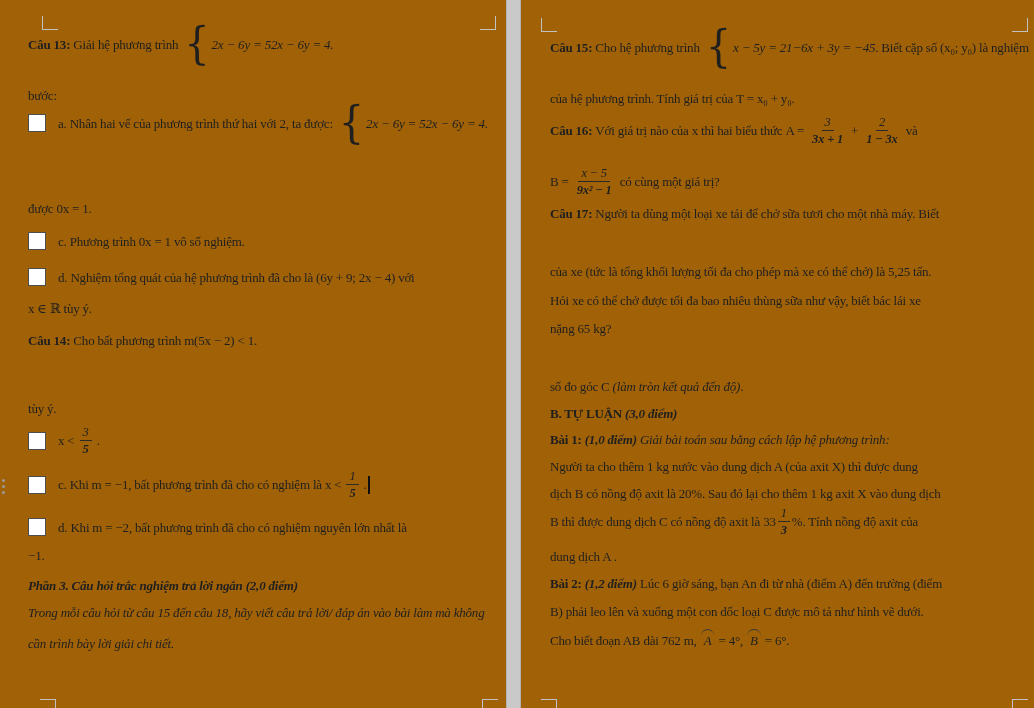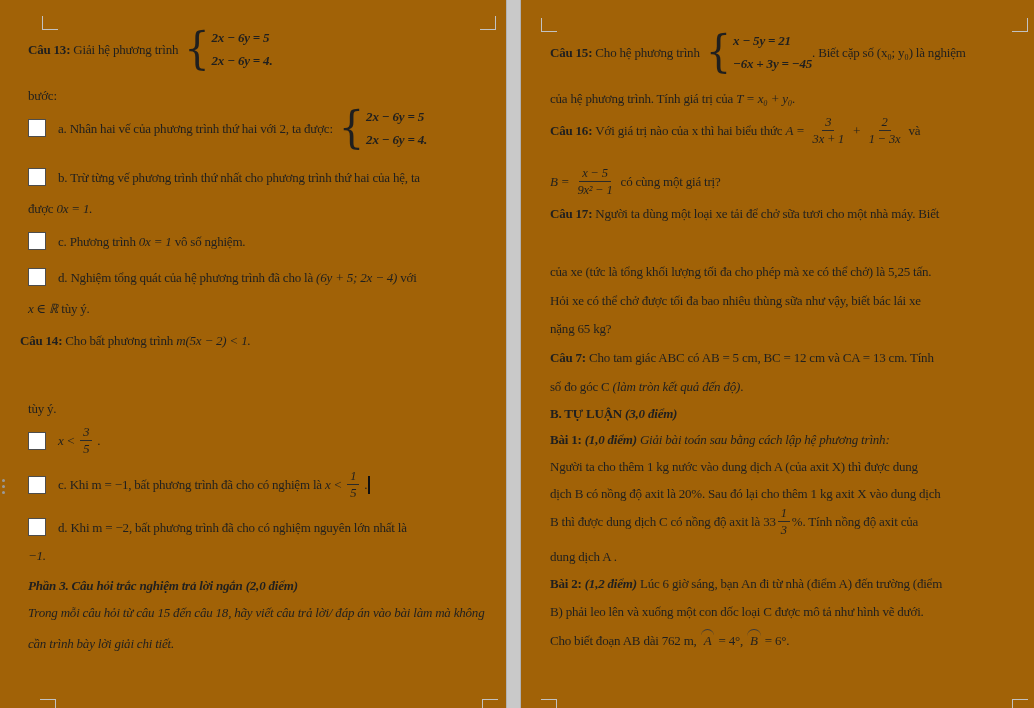--- a/index.html
+++ b/index.html
@@ -12,29 +12,29 @@
   .page-left{left:0;width:506px;}
   .page-right{left:521px;width:513px;}
   .gutter{position:absolute;left:506px;top:0;width:15px;height:708px;background:#c9c9c9;
           border-left:1px solid #b2b2b2;border-right:1px solid #b2b2b2;box-sizing:border-box;}
   .line{position:absolute;display:flex;align-items:center;font-size:13px;line-height:17px;
         white-space:pre;letter-spacing:-0.2px;}
   .seg{white-space:pre;}
   .b{font-weight:700;}
   .i{font-style:italic;}
   .bi{font-weight:700;font-style:italic;}
-  .m{font-style:italic;}
+  .m{}
   .sys{display:flex;align-items:center;}
   .brace{font-family:"DejaVu Serif",serif;font-size:40px;font-weight:400;line-height:0.9;
          margin:0 2px 0 3px;transform:scaleY(1.1);color:#1f1f1f;}
-  .syscol{display:flex;flex-direction:column;font-weight:bold;}
+  .syscol{display:flex;flex-direction:row;}
   .syscol .sline{line-height:23px;font-style:italic;white-space:pre;}
   .frac{display:inline-flex;flex-direction:column;align-items:center;margin:0 2px;font-style:italic;}
   .frac .fn{padding:0 3px 1px;border-bottom:1px solid #2a2a2a;line-height:14px;font-size:12.5px;white-space:pre;}
-  .frac .fd{padding:1px 3px 0;line-height:14px;font-size:12.5px;white-space:pre;}
+  .frac .fd{padding:1px 3px 0;line-height:14px;font-size:12.5px;white-space:pre;font-weight:bold;}
   .cb{width:16px;height:16px;border:1px solid #4d4d4d;background:#fff;margin-right:12px;flex:none;}
   .caret{width:2px;height:18px;background:#101010;margin-left:1px;flex:none;}
   .hat{position:relative;font-style:italic;margin:0 1px;padding:0 3px;}
   .hat::before{content:"";position:absolute;left:0;right:0;top:-3px;height:6px;
                border-top:1.5px solid #3a3a3a;border-radius:50% 50% 0 0/100% 100% 0 0;}
   .crop{position:absolute;width:15px;height:13px;border:0 solid #c2c2c2;}
   .crop.tl{border-left-width:1px;border-bottom-width:1px;}
   .crop.tr{border-right-width:1px;border-bottom-width:1px;}
   .crop.bl{border-top-width:1px;border-right-width:1px;}
   .crop.br{border-top-width:1px;border-left-width:1px;}
@@ -69,50 +69,46 @@
       <span class="seg">a. Nhân hai vế của phương trình thứ hai với 2, ta được: </span>
       <span class="sys">
         <span class="brace">{</span>
         <span class="syscol">
           <span class="sline">2x − 6y = 5</span>
           <span class="sline">2x − 6y = 4.</span>
         </span>
       </span>
     </div>
 
-    <div class="line" style="left:28px;top:168px">
-      <span class="cb"></span>
-      <span class="seg">b. Trừ từng vế phương trình thứ nhất cho phương trình thứ hai của hệ, ta</span>
-    </div>
 
     <div class="line" style="left:28px;top:200px">
       <span class="seg">được </span>
       <span class="seg m">0x = 1.</span>
     </div>
 
     <div class="line" style="left:28px;top:232px">
       <span class="cb"></span>
       <span class="seg">c. Phương trình </span>
       <span class="seg m">0x = 1</span>
       <span class="seg"> vô số nghiệm.</span>
     </div>
 
     <div class="line" style="left:28px;top:268px">
       <span class="cb"></span>
       <span class="seg">d. Nghiệm tổng quát của hệ phương trình đã cho là </span>
-      <span class="seg m">(6y + 5; 2x − 4)</span>
+      <span class="seg m">(6y + 9; 2x − 4)</span>
       <span class="seg"> với</span>
     </div>
 
     <div class="line" style="left:28px;top:300px">
       <span class="seg m">x ∈ ℝ</span>
       <span class="seg"> tùy ý.</span>
     </div>
 
-    <div class="line" style="left:20px;top:332px">
+    <div class="line" style="left:28px;top:332px">
       <span class="seg b">Câu 14: </span>
       <span class="seg">Cho bất phương trình </span>
       <span class="seg m">m(5x − 2) &lt; 1.</span>
     </div>
 
 
     <div class="line" style="left:28px;top:400px">
       <span class="seg">tùy ý.</span>
     </div>
 
@@ -225,24 +221,20 @@
     <div class="line" style="left:29px;top:263px">
       <span class="seg">của xe (tức là tổng khối lượng tối đa cho phép mà xe có thể chở) là 5,25 tấn.</span>
     </div>
     <div class="line" style="left:29px;top:292px">
       <span class="seg">Hỏi xe có thể chở được tối đa bao nhiêu thùng sữa như vậy, biết bác lái xe</span>
     </div>
     <div class="line" style="left:29px;top:320px">
       <span class="seg">nặng 65 kg?</span>
     </div>
 
-    <div class="line" style="left:29px;top:349px">
-      <span class="seg b">Câu 7: </span>
-      <span class="seg">Cho tam giác ABC có AB = 5 cm, BC = 12 cm và CA = 13 cm. Tính</span>
-    </div>
     <div class="line" style="left:29px;top:378px">
       <span class="seg">số đo góc C </span>
       <span class="seg i">(làm tròn kết quả đến độ)</span>
       <span class="seg">.</span>
     </div>
 
     <div class="line" style="left:29px;top:405px">
       <span class="seg b">B. TỰ LUẬN </span>
       <span class="seg bi">(3,0 điểm)</span>
     </div>

